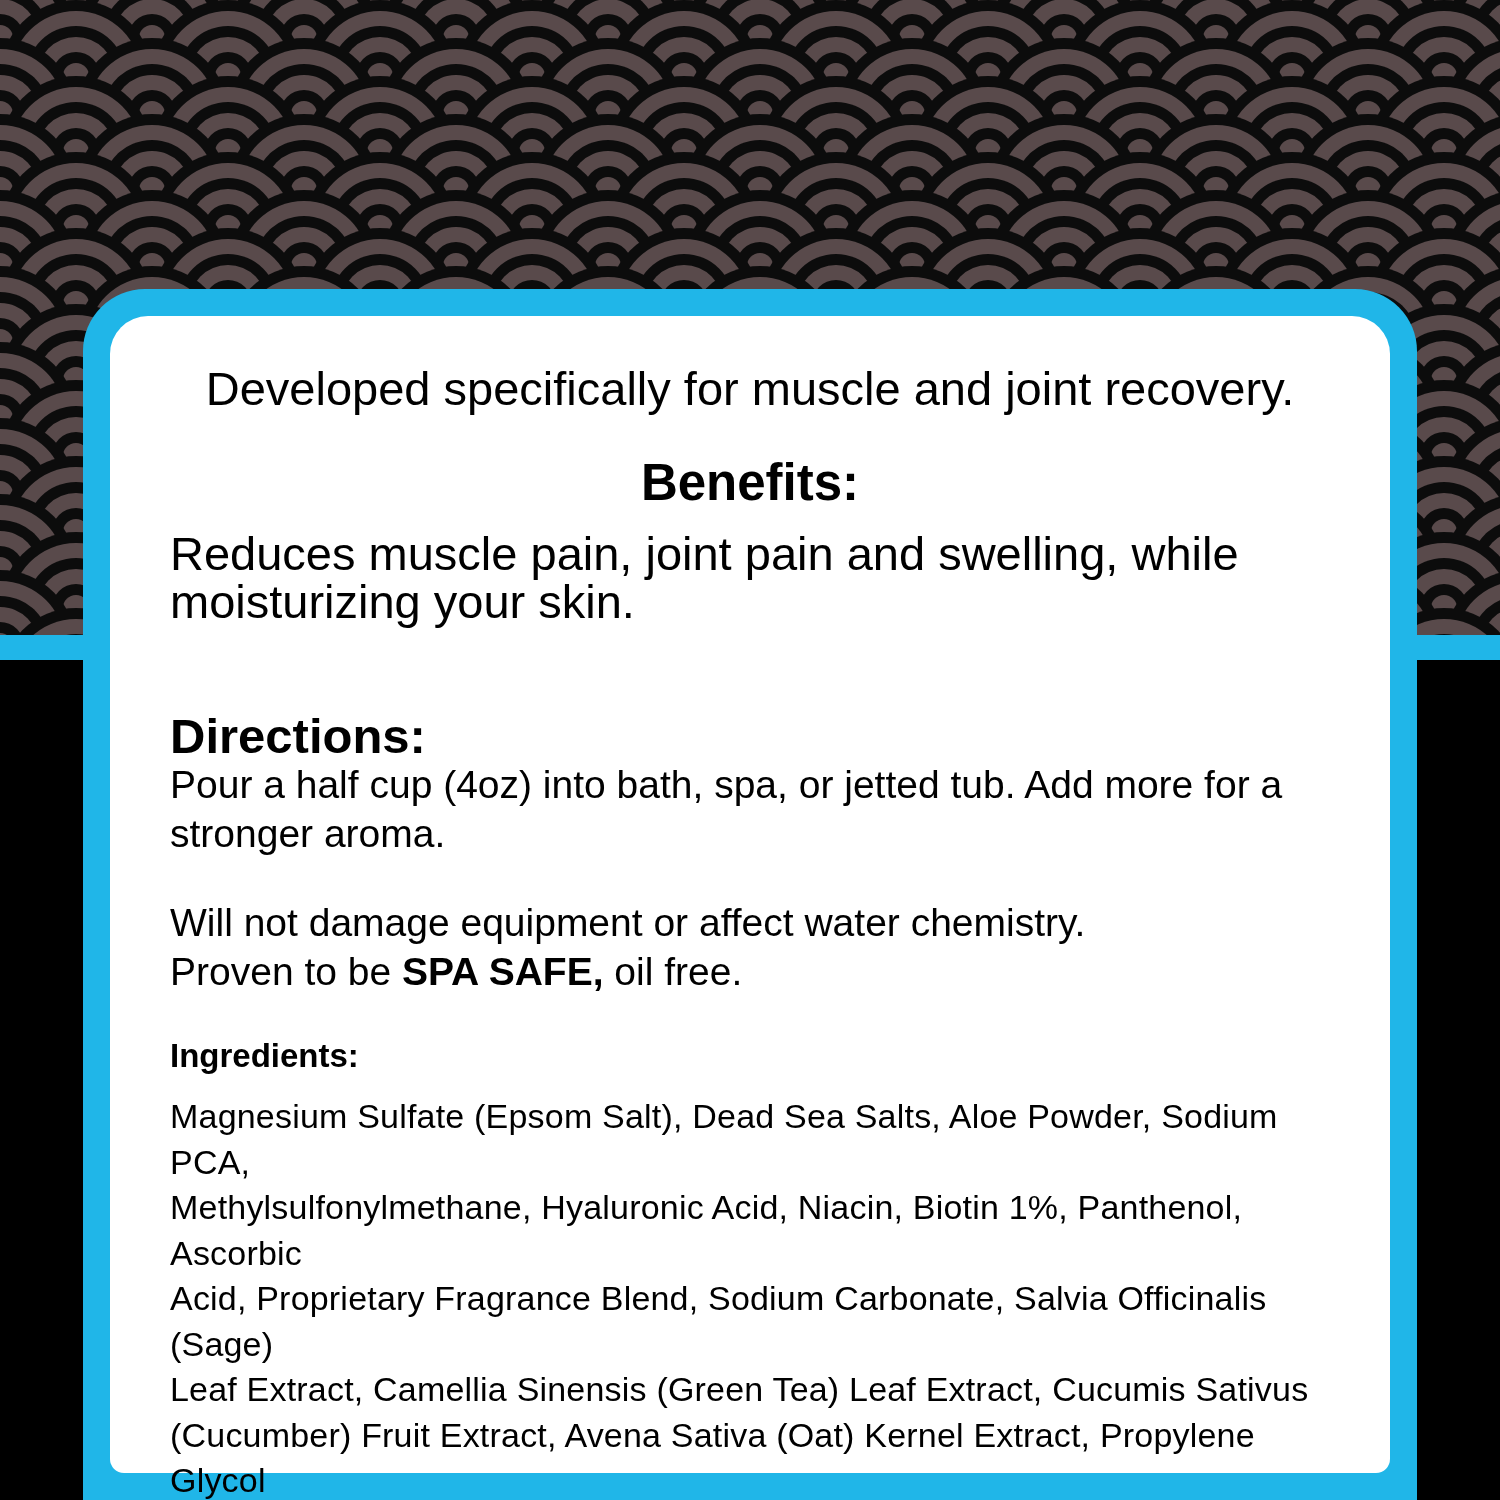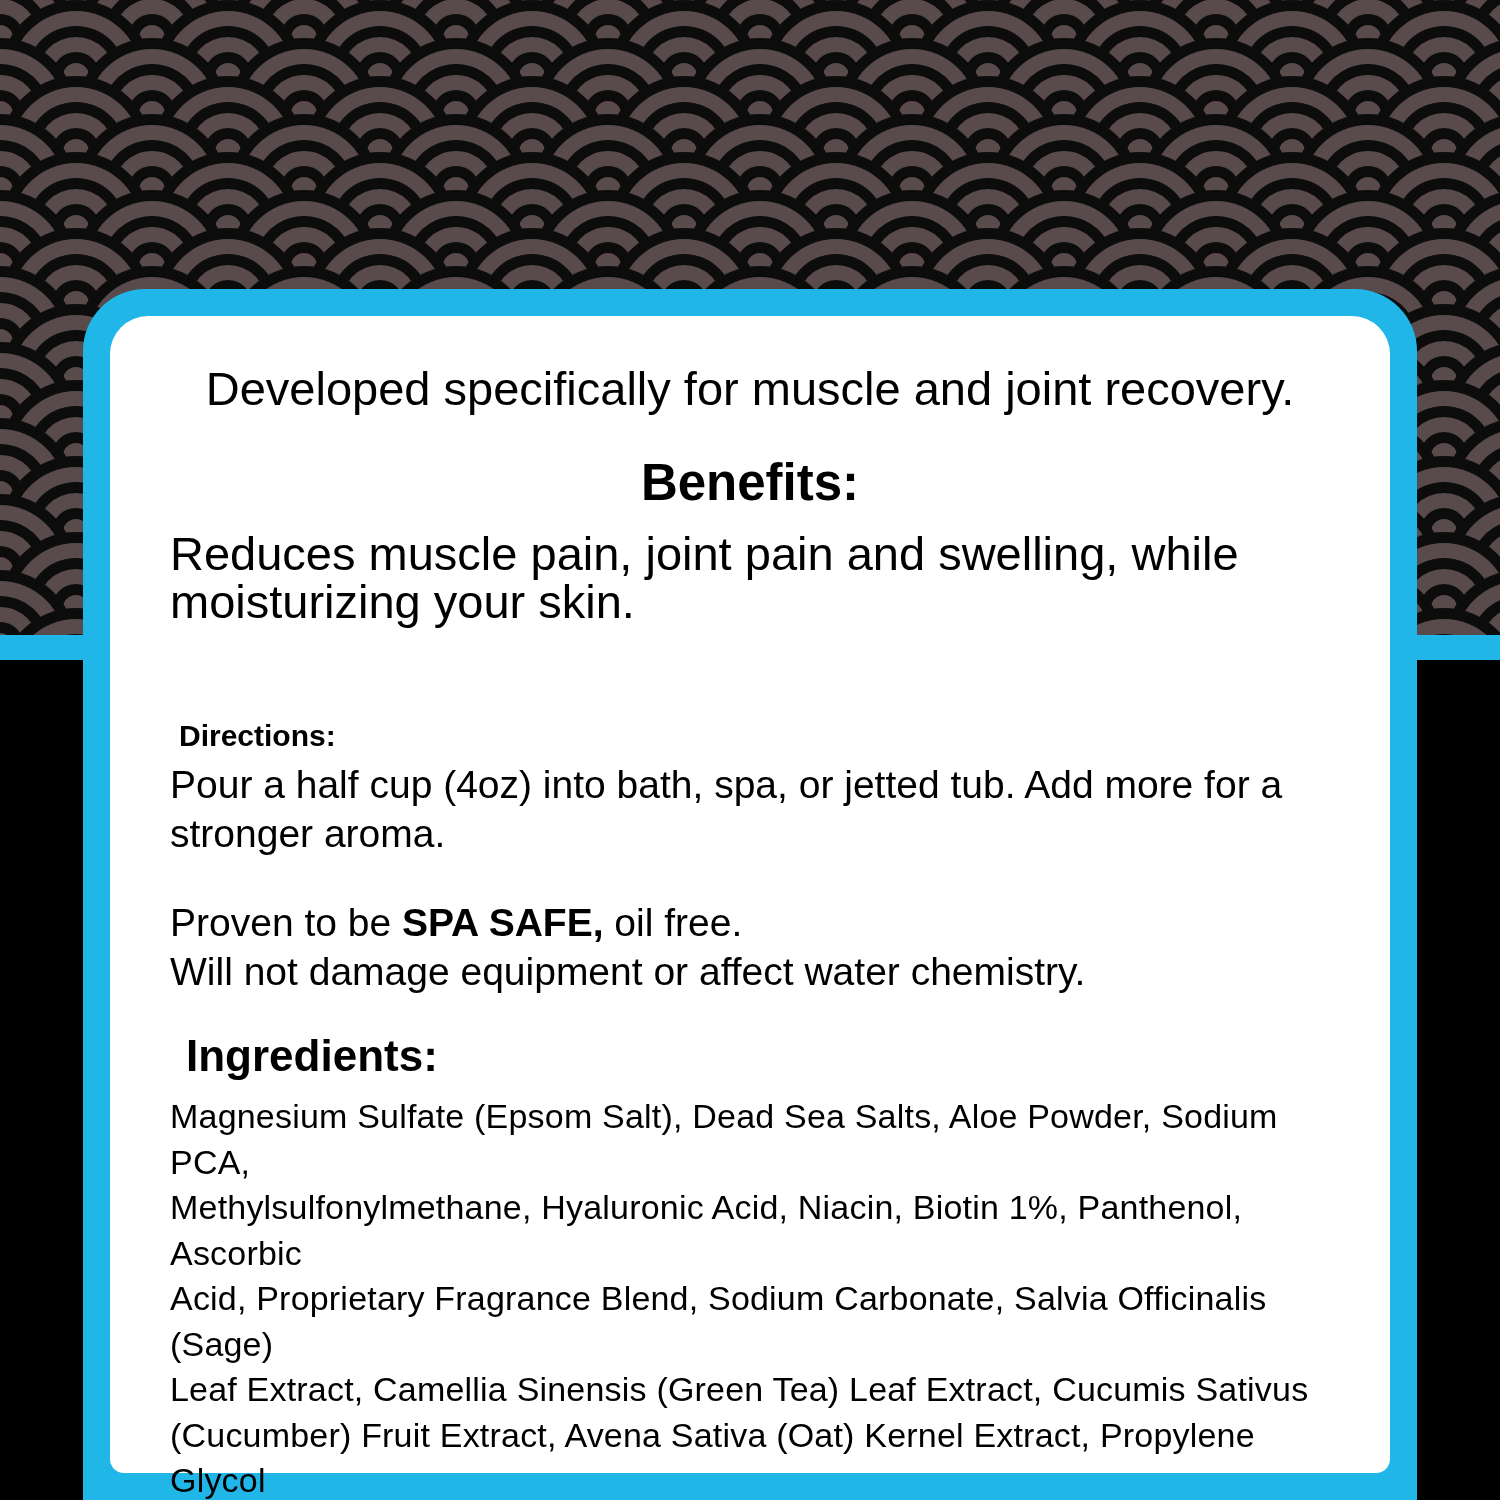--- a/index.html
+++ b/index.html
@@ -34,26 +34,26 @@
     border-radius: 38px 38px 14px 14px;
   }
   .content { position: absolute; inset: 0; padding: 0 60px; }
 
   .preline { white-space: pre-line; }
   .bold { font-weight: bold; }
 
   .intro       { margin: 48px 0 8px; font-size: 47px; line-height: 50px; text-align: center; }
   .benefits-h  { margin: 44px 0 0; font-size: 51px; line-height: 50px; font-weight: bold; text-align: center; }
   .benefits-t  { margin: 22px 0 0; font-size: 47px; line-height: 48px; text-align: left; }
-  .directions-h{ margin: 86px 9px 0; font-size: 30px; line-height: 48px; font-weight: bold; }
+  .directions-h{ margin: 86px 0 0; font-size: 49px; line-height: 48px; font-weight: bold; }
   .directions-t{ margin: 0;        font-size: 39px; line-height: 49px; }
   .spa-block   { margin: 40px 0 0; font-size: 39px; line-height: 49px; }
   .warning     { margin: 58px 0 0; font-size: 34px; line-height: 40px; font-weight: bold; text-align: center; }
   .warning .sep{ font-weight: 400; font-size: 38px; margin: 0 13px; position: relative; top: 1px; }
-  .ingredients-h { margin: 36px 16px 0; font-size: 44px; line-height: 48px; font-weight: bold; }
+  .ingredients-h { margin: 36px 0 0; font-size: 33px; line-height: 48px; font-weight: bold; }
   .ingredients-t { margin: 14px 0 0; font-size: 34px; line-height: 45.5px; letter-spacing: 0.2px; }
 </style>
 </head>
 <body>
 
 <div class="stage">
 
   <svg class="pattern-block" width="1500" height="636" viewBox="0 0 1500 636" xmlns="http://www.w3.org/2000/svg">
     <defs>
       <g id="scale">
@@ -92,22 +92,22 @@
 
         <div class="benefits-t preline">Reduces muscle pain, joint pain and swelling, while
 moisturizing your skin.</div>
 
         <div class="directions-h">Directions:</div>
 
         <div class="directions-t preline">Pour a half cup (4oz) into bath, spa, or jetted tub. Add more for a
 stronger aroma.</div>
 
         <div class="spa-block">
+          <div>Will not damage equipment or affect water chemistry.</div>
           <div><span>Proven to be </span><span class="bold">SPA SAFE,</span><span> oil free.</span></div>
-          <div>Will not damage equipment or affect water chemistry.</div>
         </div>
 
 
         <div class="ingredients-h">Ingredients:</div>
 
         <div class="ingredients-t preline">Magnesium Sulfate (Epsom Salt), Dead Sea Salts, Aloe Powder, Sodium PCA,
 Methylsulfonylmethane, Hyaluronic Acid, Niacin, Biotin 1%, Panthenol, Ascorbic
 Acid, Proprietary Fragrance Blend, Sodium Carbonate, Salvia Officinalis (Sage)
 Leaf Extract, Camellia Sinensis (Green Tea) Leaf Extract, Cucumis Sativus
 (Cucumber) Fruit Extract, Avena Sativa (Oat) Kernel Extract, Propylene Glycol</div>

